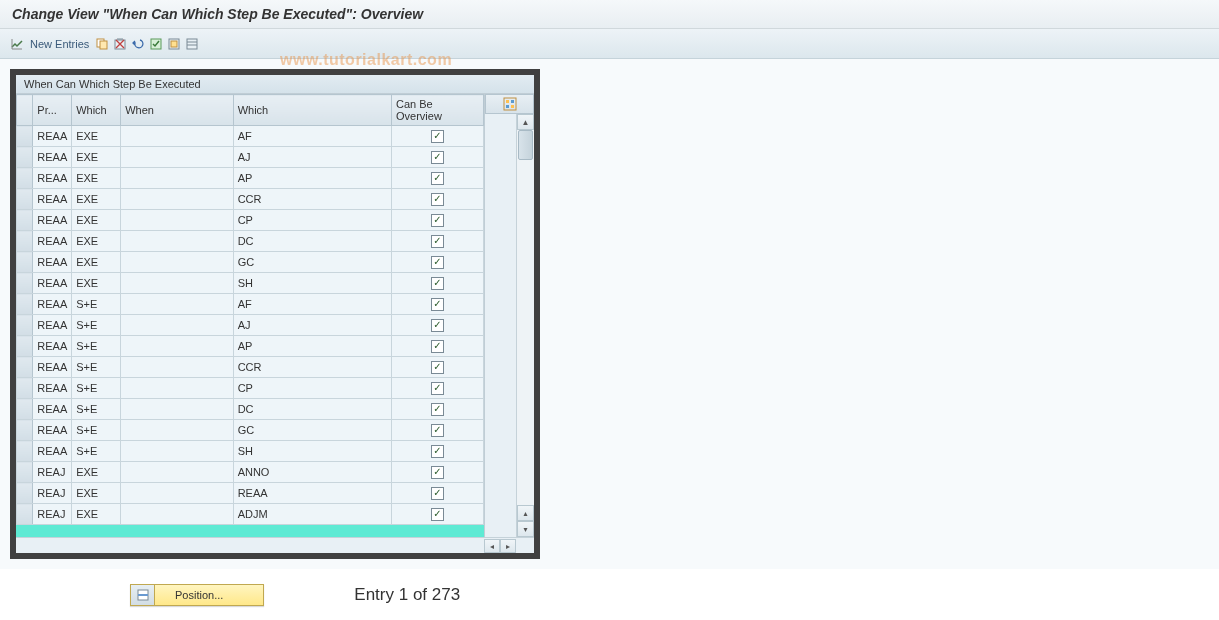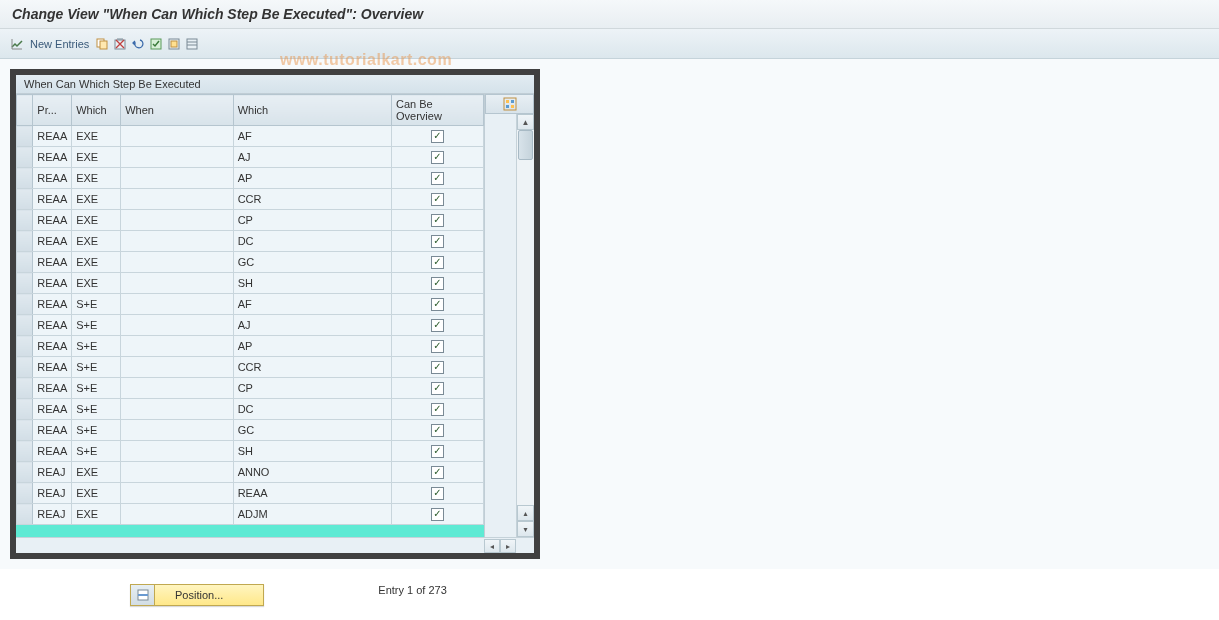--- a/index.html
+++ b/index.html
@@ -200,22 +200,22 @@
       align-items: center;
       justify-content: center;
       font-size: 8px;
       color: #555;
       cursor: pointer;
       margin-top: 1px;
     }
     .footer {
       padding: 15px 0 0 130px;
       display: flex;
-      align-items: flex-start;
-      gap: 114px;
+      align-items: center;
+      gap: 90px;
     }
     .position-btn {
       display: flex;
       align-items: center;
       background: linear-gradient(to bottom, #fff5c0, #ffe88a);
       border: 1px solid #c0a850;
       height: 22px;
       cursor: pointer;
       box-shadow: 0 1px 1px rgba(0,0,0,0.15);
     }
@@ -227,21 +227,21 @@
       display: flex;
       align-items: center;
       justify-content: center;
     }
     .position-text {
       padding: 0 40px 0 20px;
       font-size: 11px;
       color: #333;
     }
     .entry-status {
-      font-size: 11px;
+      font-size: 17px;
       color: #333;
     }
     .icon-svg { display: block; }
   </style>
 </head>
 <body>
 
 <div class="title-bar">Change View "When Can Which Step Be Executed": Overview</div>
 
 <div class="toolbar">

